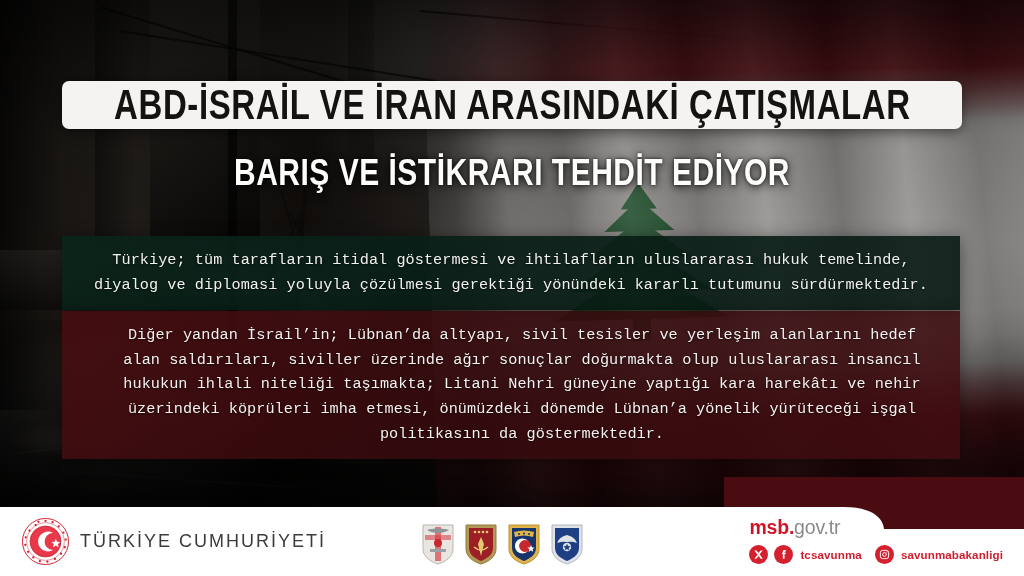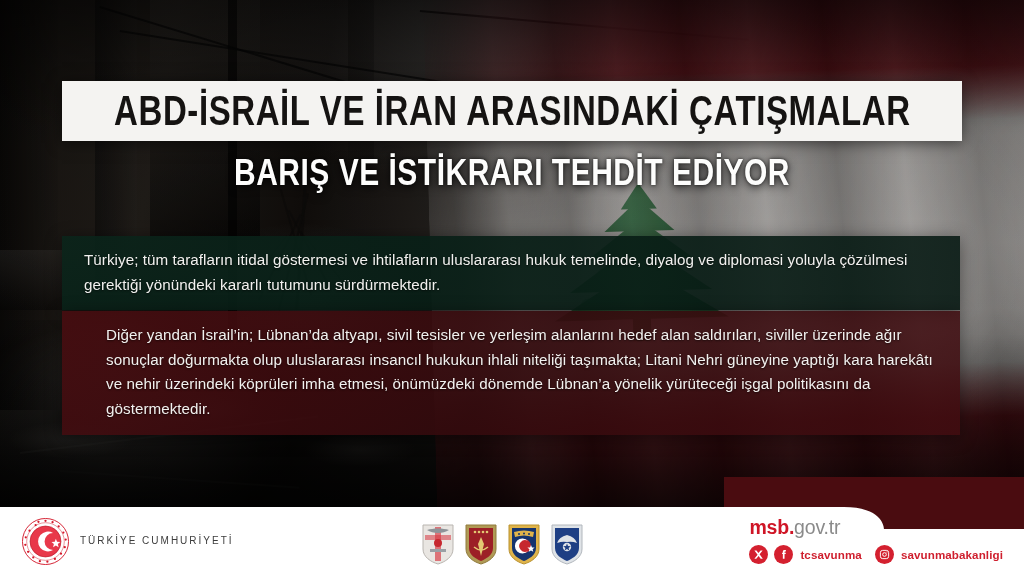--- a/index.html
+++ b/index.html
@@ -104,47 +104,49 @@
     background:
       linear-gradient(180deg, rgba(0,0,0,.55) 0%, rgba(0,0,0,.10) 22%, rgba(0,0,0,.05) 58%, rgba(0,0,0,.72) 92%, rgba(0,0,0,.88) 100%),
       radial-gradient(ellipse 120% 110% at 50% 45%, rgba(0,0,0,0) 40%, rgba(0,0,0,.55) 100%);
   }
 
   
   .content { position:absolute; inset:0; }
 
   
   .title-bar {
-    position:absolute; left:62px; top:81px; width:900px; height:60px;
+    position:absolute; left:62px; top:81px; width:900px; height:48px;
     background:#f4f3f1;
     display:flex; align-items:center; justify-content:center;
     box-shadow:0 2px 14px rgba(0,0,0,.55);
+    border-radius:7px;
   }
   .title-text {
     color:#151312; font-weight:700; font-size:33.5px; letter-spacing:.6px;
     white-space:nowrap; transform:scaleY(1.26) scaleX(.985); transform-origin:center;
   }
 
   
   .subtitle {
     position:absolute; left:0; right:0; top:152px;
     text-align:center;
     color:#fdfdfc; font-weight:700; font-size:30px; letter-spacing:.5px;
     transform:scaleY(1.22); transform-origin:center top;
     text-shadow:0 2px 9px rgba(0,0,0,.85), 0 0 3px rgba(0,0,0,.7);
   }
 
   
   .para-box {
     position:absolute; left:62px; width:898px;
     padding:12px 22px 13px;
     color:#f2f1ef;
-    font-size:15.2px; line-height:1.62; 
+    font-size:15.2px; line-height:1.62; text-align:center;
     letter-spacing:.05px;
     text-shadow:0 1px 2px rgba(0,0,0,.6);
+    font-family:Liberation Mono, monospace;
   }
   .para-green {
     top:236px;
     background:linear-gradient(135deg, rgba(10,36,26,.90), rgba(8,30,22,.93) 45%, rgba(6,24,18,.88));
     box-shadow:0 3px 16px rgba(0,0,0,.45);
   }
   .para-red {
     top:311px;
     background:linear-gradient(135deg, rgba(74,12,16,.86), rgba(52,10,13,.90) 50%, rgba(66,12,16,.84));
     box-shadow:0 3px 16px rgba(0,0,0,.45);
@@ -153,21 +155,21 @@
 
   
   .footer { position:absolute; left:0; right:0; bottom:0; height:69px; }
   .footer-white { position:absolute; inset:0; background:#ffffff; }
   
   .footer-wedge { position:absolute; right:0; top:-30px; width:300px; height:52px; }
 
   .footer-left { position:absolute; left:22px; top:11px; display:flex; align-items:center; gap:11px; }
   .msb-emblem { width:47px; height:47px; flex:0 0 auto; }
   .msb-words { display:flex; flex-direction:column; justify-content:center; }
-  .msb-line1 { color:#3c3c3c; font-size:10px; letter-spacing:2.0px; font-weight:400; line-height:1.28; }
+  .msb-line1 { color:#3c3c3c; font-size:18px; letter-spacing:2.0px; font-weight:400; line-height:1.28; }
   .msb-line2 { color:#d3192b; font-size:15.4px; letter-spacing:.85px; font-weight:700; line-height:1.24; }
 
   .footer-center { position:absolute; left:421px; top:16px; display:flex; gap:9px; align-items:flex-start; }
   .crest { width:34px; height:42px; }
 
   .footer-right { position:absolute; right:14px; top:9px; text-align:left; }
   .site { font-size:19.5px; letter-spacing:-.2px; line-height:1.2; color:#8d8d8d; margin-right:38px; }
   .site b { color:#cf1526; font-weight:700; }
   .site .grey { color:#8a8a8a; font-weight:400; }
   .socials { display:flex; align-items:center; gap:6px; margin-top:6px; justify-content:flex-end; }

